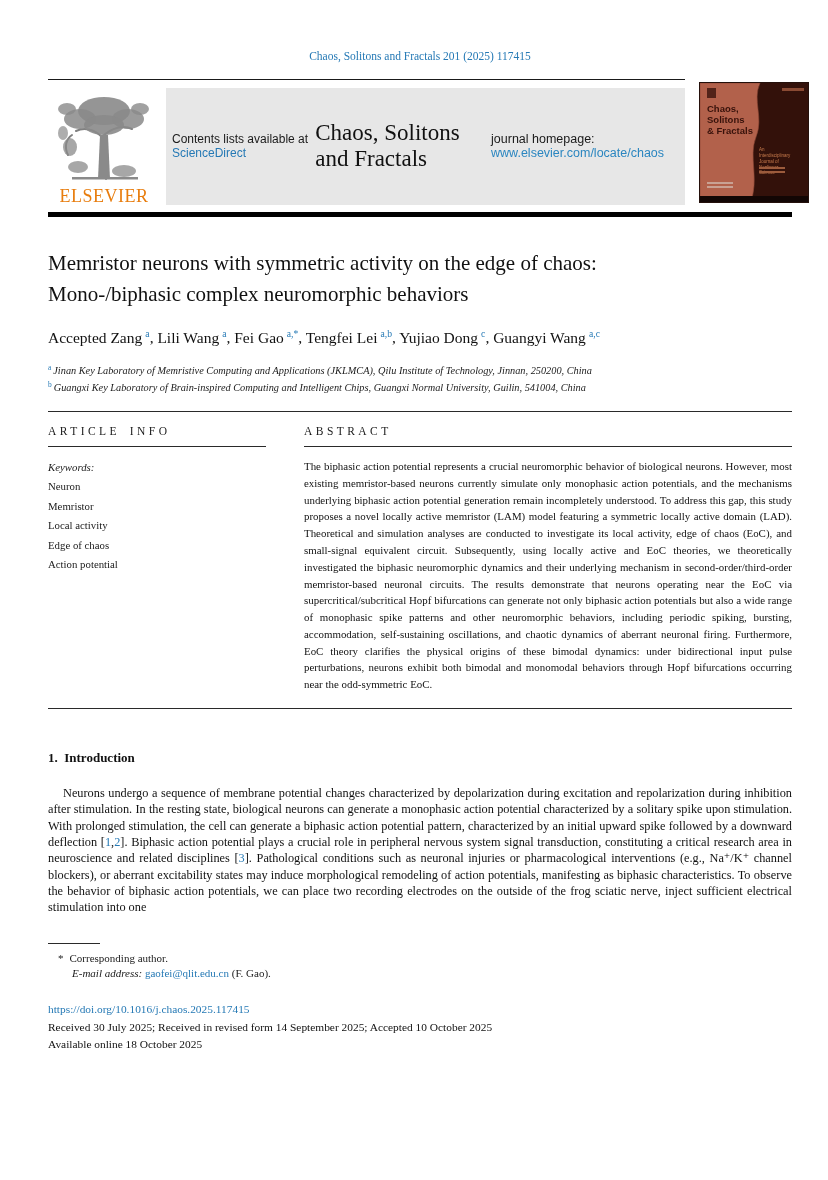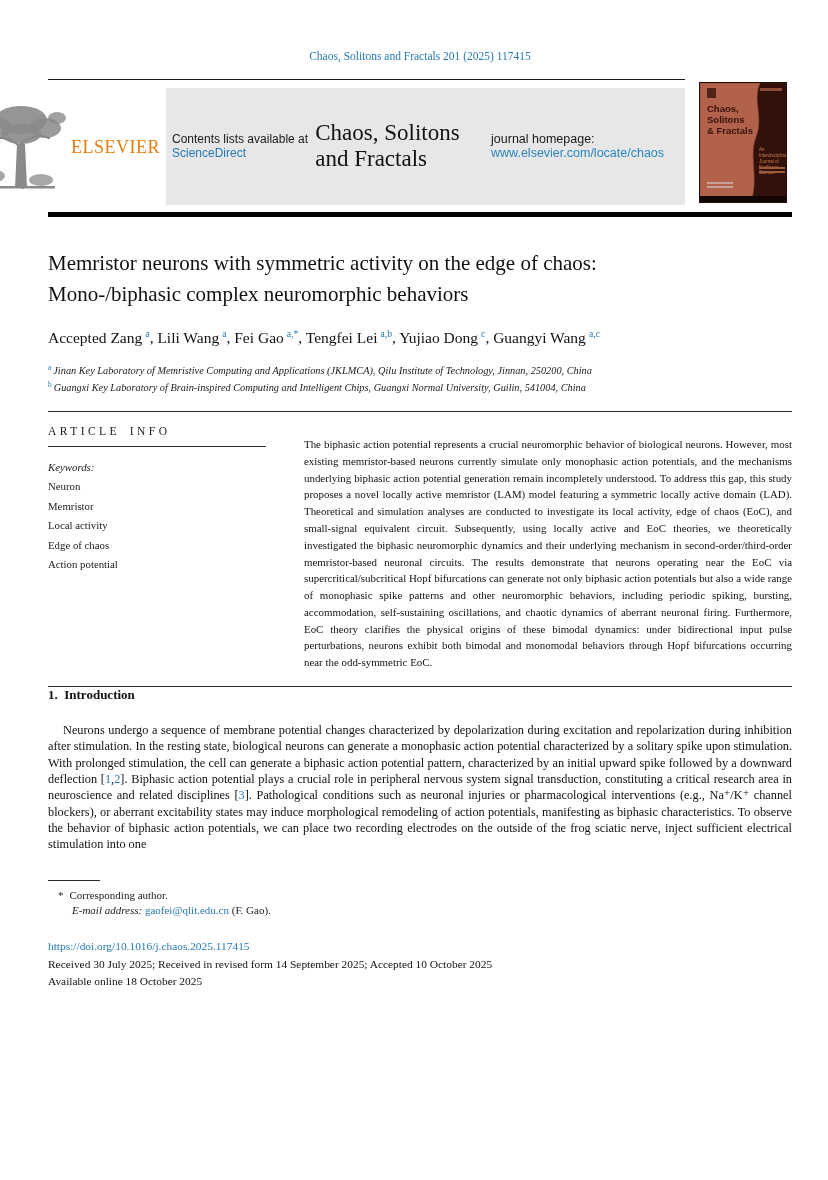--- a/index.html
+++ b/index.html
@@ -17,41 +17,41 @@
   .citation {
     position: absolute; top: 50px; left: 48px; width: 744px;
     text-align: center; font-size: 11.5px; color: #2579b5;
   }
   .top-rule {
     position: absolute; top: 79px; left: 48px; width: 637px;
     border-top: 1.5px solid #1a1a1a;
   }
   .logo-col {
     position: absolute; top: 86px; left: 48px; width: 112px; height: 119px;
-    display: flex; flex-direction: row; align-items: center; justify-content: flex-end;
+    display: flex; flex-direction: column; align-items: center; justify-content: flex-end;
   }
   .logo-tree { width: 100px; height: 96px; }
   .elsevier-word {
     font-size: 18px; letter-spacing: 0.5px; color: #e87d0e;
     line-height: 1; margin-top: 2px;
   }
   .gray-box {
     position: absolute; top: 88px; left: 166px; width: 519px; height: 117px;
     background: #e7e7e7;
     display: flex; flex-direction: row; align-items: center; justify-content: space-between;
     padding: 9px 6px 10px 6px;
   }
   .contents-line { font-family: "Liberation Sans", sans-serif; font-size: 12px; color: #1a1a1a; }
   .contents-line .link { color: #2579b5; }
   .journal-title { font-size: 23px; color: #111; }
   .homepage-line { font-family: "Liberation Sans", sans-serif; font-size: 12.5px; color: #1a1a1a; }
   .homepage-line .link { color: #2b86c0; }
 
   .cover {
-    position: absolute; top: 82px; left: 699px; width: 88px; height: 121px;
+    position: absolute; top: 82px; left: 699px; width: 110px; height: 121px;
     background: #33110a; overflow: hidden; border: 1px solid #24100b;
   }
   .cover svg { position: absolute; top: 0; left: 0; }
   .cover-title {
     position: absolute; top: 20px; left: 7px;
     font-family: "Liberation Sans", sans-serif; font-weight: bold;
     font-size: 9.5px; line-height: 1.18; color: #38120b;
   }
   .cover-logo-mark { position: absolute; top: 5px; left: 7px; width: 9px; height: 10px; background: #3a140c; opacity: .8; }
   .cover-topright { position: absolute; top: 5px; right: 4px; width: 22px; height: 3px; background: #8a4a33; }
@@ -90,21 +90,21 @@
     letter-spacing: 0.30em; word-spacing: 0.30em;
     padding-bottom: 9px; border-bottom: 1.2px solid #2a2a2a;
   }
   .col-info .inner, .col-abs .inner { padding-top: 11px; }
   .keywords-label { font-style: italic; font-size: 10.8px; line-height: 1.8; }
   .keyword-item { font-size: 10.8px; line-height: 1.8; }
   .abstract-text {
     font-size: 10.9px; line-height: 1.54; text-align: justify; color: #111;
   }
 
-  .intro-heading { font-weight: bold; font-size: 13px; white-space: pre-wrap; color: #111; }
+  .intro-heading { margin-top: 41px; font-weight: bold; font-size: 13px; white-space: pre-wrap; color: #111; }
   .intro-para {
     margin-top: 19px; font-size: 12.3px; line-height: 1.33; text-align: justify;
     text-indent: 15px; color: #111;
   }
   .cite { color: #2579b5; }
 
   
   .footnote { margin-top: 27px; font-size: 11px; line-height: 1.4; }
   .footnote-rule { width: 52px; border-top: 1px solid #2a2a2a; margin-bottom: 7px; }
   .fn-line { padding-left: 10px; }
@@ -214,20 +214,21 @@
               <div class="keyword-item">Neuron</div>
               <div class="keyword-item">Memristor</div>
               <div class="keyword-item">Local activity</div>
               <div class="keyword-item">Edge of chaos</div>
               <div class="keyword-item">Action potential</div>
             </div>
         </div>
       </div>
       <div class="col-gap"></div>
       <div class="col-abs">
+        <div class="sec-heading">ABSTRACT</div>
         <div class="inner">
           <div class="abstract-text">The biphasic action potential represents a crucial neuromorphic behavior of biological neurons. However, most existing memristor-based neurons currently simulate only monophasic action potentials, and the mechanisms underlying biphasic action potential generation remain incompletely understood. To address this gap, this study proposes a novel locally active memristor (LAM) model featuring a symmetric locally active domain (LAD). Theoretical and simulation analyses are conducted to investigate its local activity, edge of chaos (EoC), and small-signal equivalent circuit. Subsequently, using locally active and EoC theories, we theoretically investigated the biphasic neuromorphic dynamics and their underlying mechanism in second-order/third-order memristor-based neuronal circuits. The results demonstrate that neurons operating near the EoC via supercritical/subcritical Hopf bifurcations can generate not only biphasic action potentials but also a wide range of monophasic spike patterns and other neuromorphic behaviors, including periodic spiking, bursting, accommodation, self-sustaining oscillations, and chaotic dynamics of aberrant neuronal firing. Furthermore, EoC theory clarifies the physical origins of these bimodal dynamics: under bidirectional input pulse perturbations, neurons exhibit both bimodal and monomodal behaviors through Hopf bifurcations occurring near the odd-symmetric EoC.</div>
         </div>
       </div>
     </div>
 
     <div class="full-rule"></div>
 
     <div class="intro-heading">1.  Introduction</div>
     <div class="intro-para"><span>Neurons undergo a sequence of membrane potential changes characterized by depolarization during excitation and repolarization during inhibition after stimulation. In the resting state, biological neurons can generate a monophasic action potential characterized by a solitary spike upon stimulation. With prolonged stimulation, the cell can generate a biphasic action potential pattern, characterized by an initial upward spike followed by a downward deflection [</span><span class="cite">1</span><span>,</span><span class="cite">2</span><span>]. Biphasic action potential plays a crucial role in peripheral nervous system signal transduction, constituting a critical research area in neuroscience and related disciplines [</span><span class="cite">3</span><span>]. Pathological conditions such as neuronal injuries or pharmacological interventions (e.g., Na⁺/K⁺ channel blockers), or aberrant excitability states may induce morphological remodeling of action potentials, manifesting as biphasic characteristics. To observe the behavior of biphasic action potentials, we can place two recording electrodes on the outside of the frog sciatic nerve, inject sufficient electrical stimulation into one</span></div>

